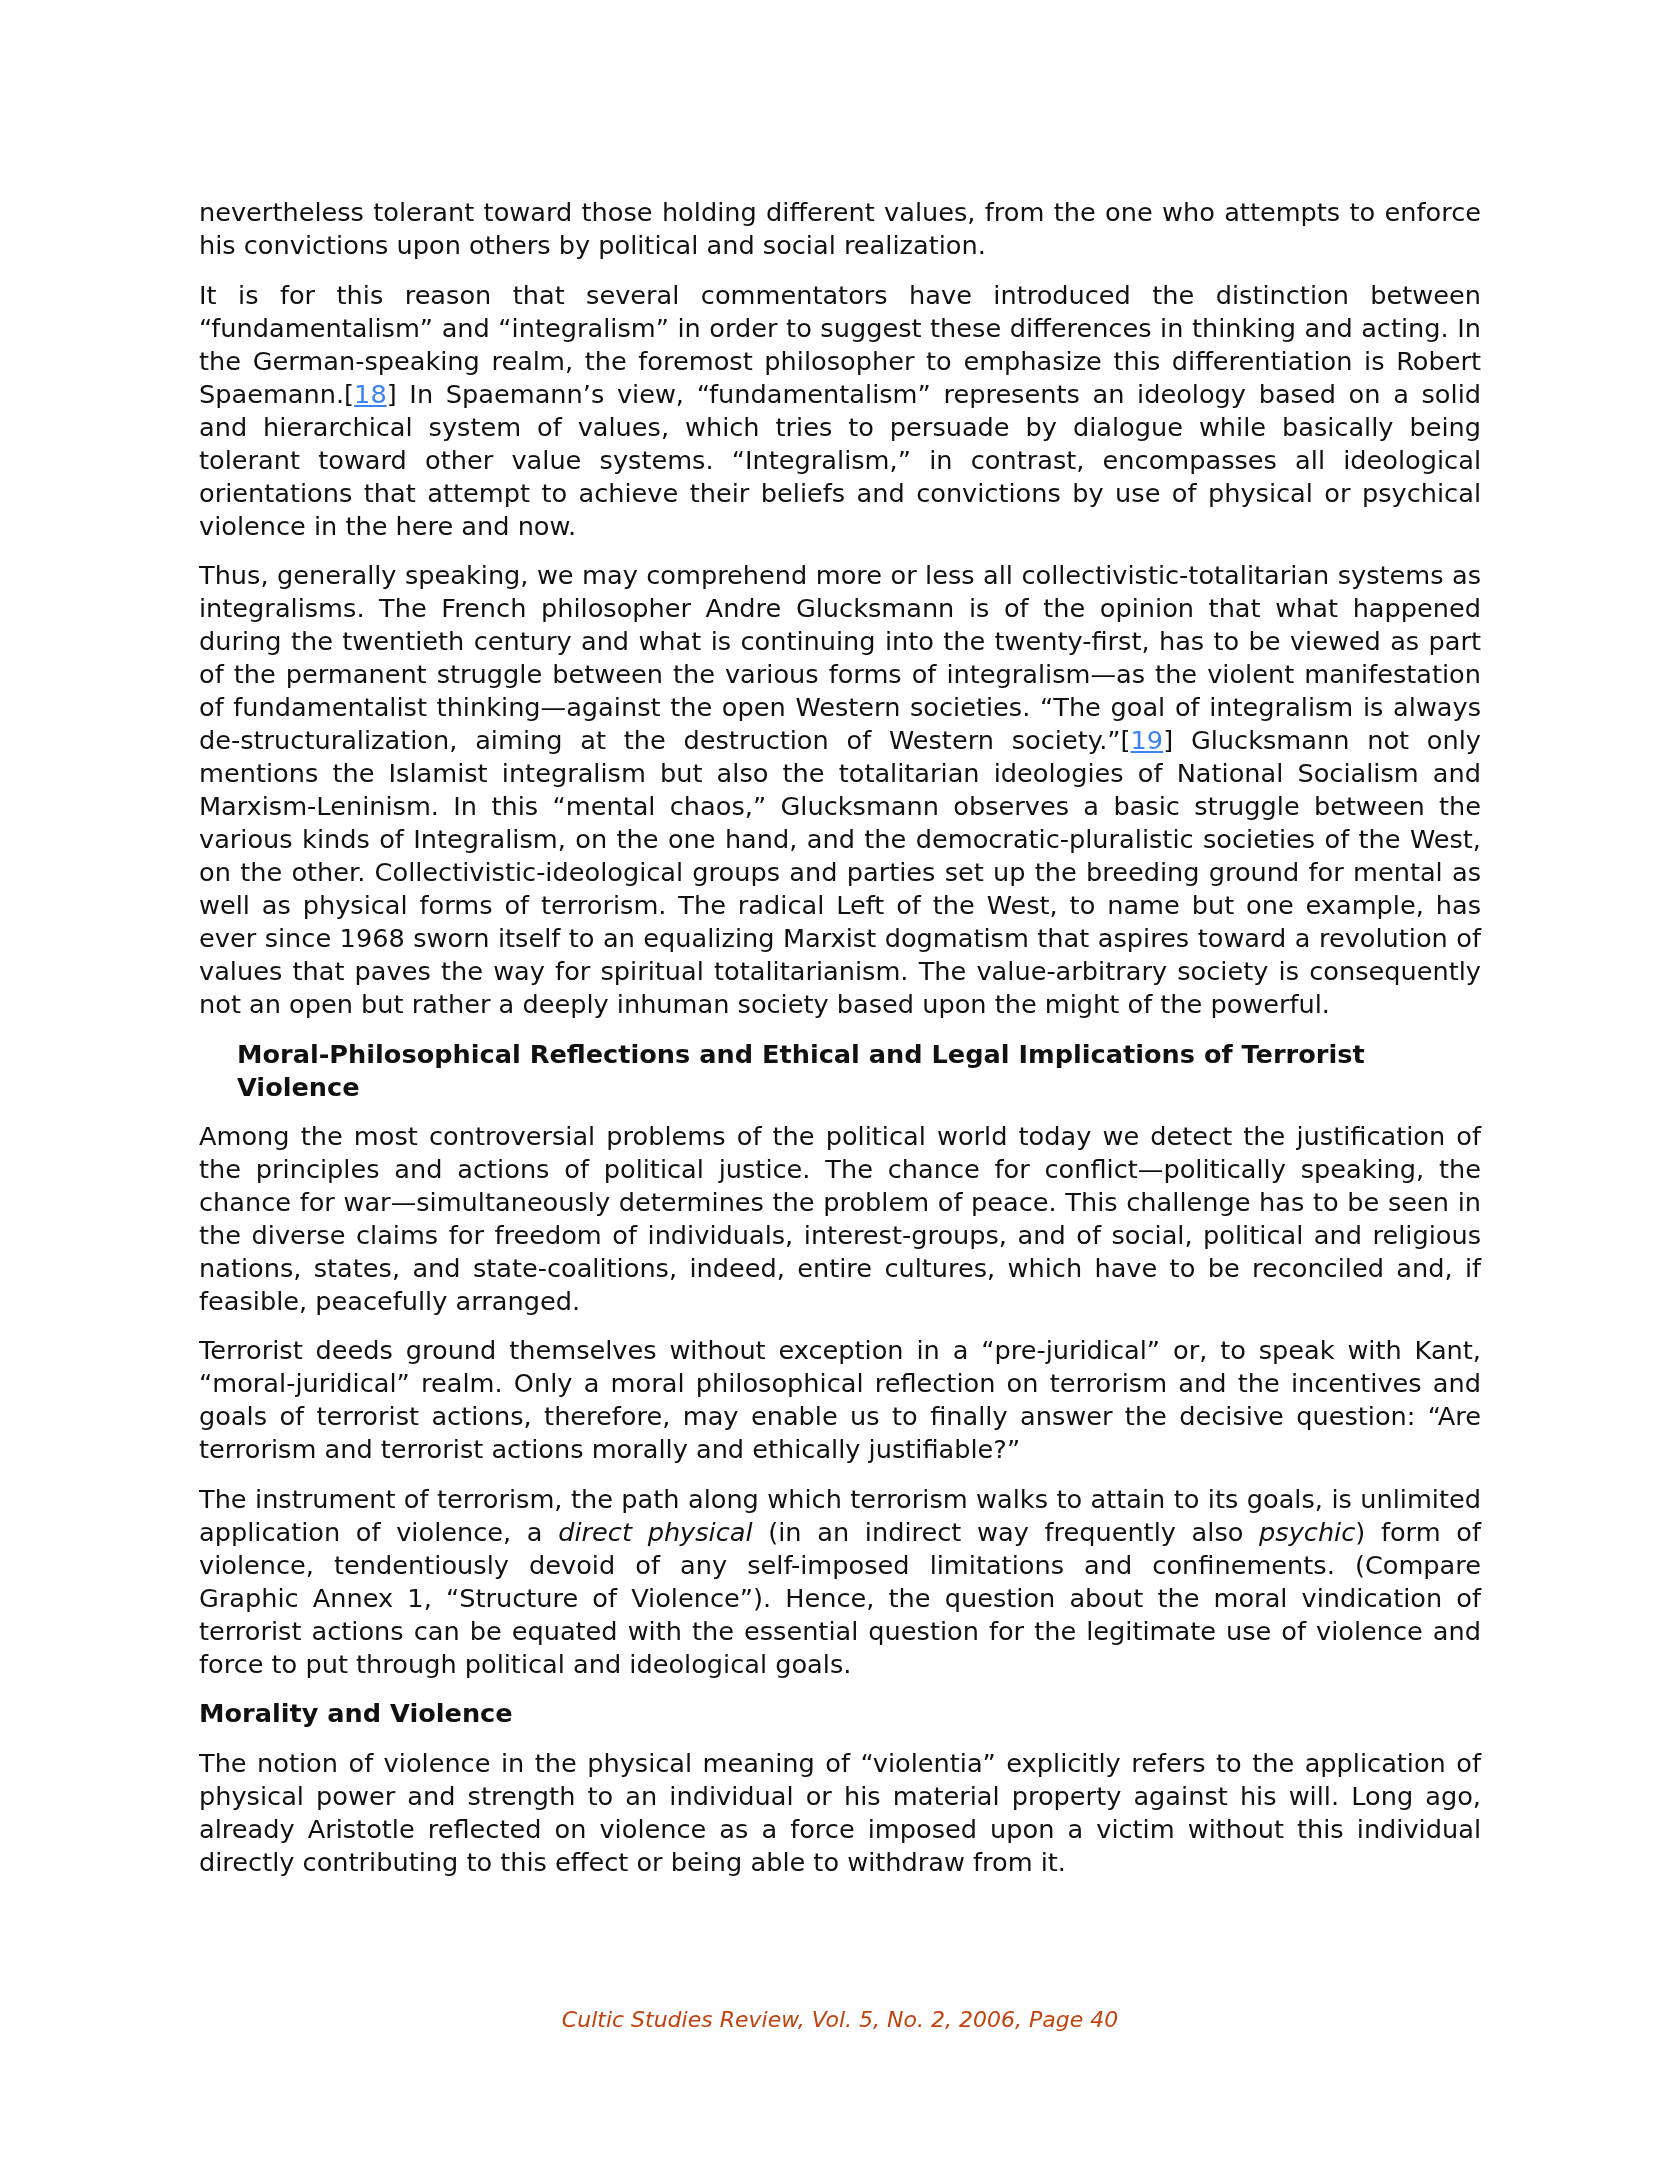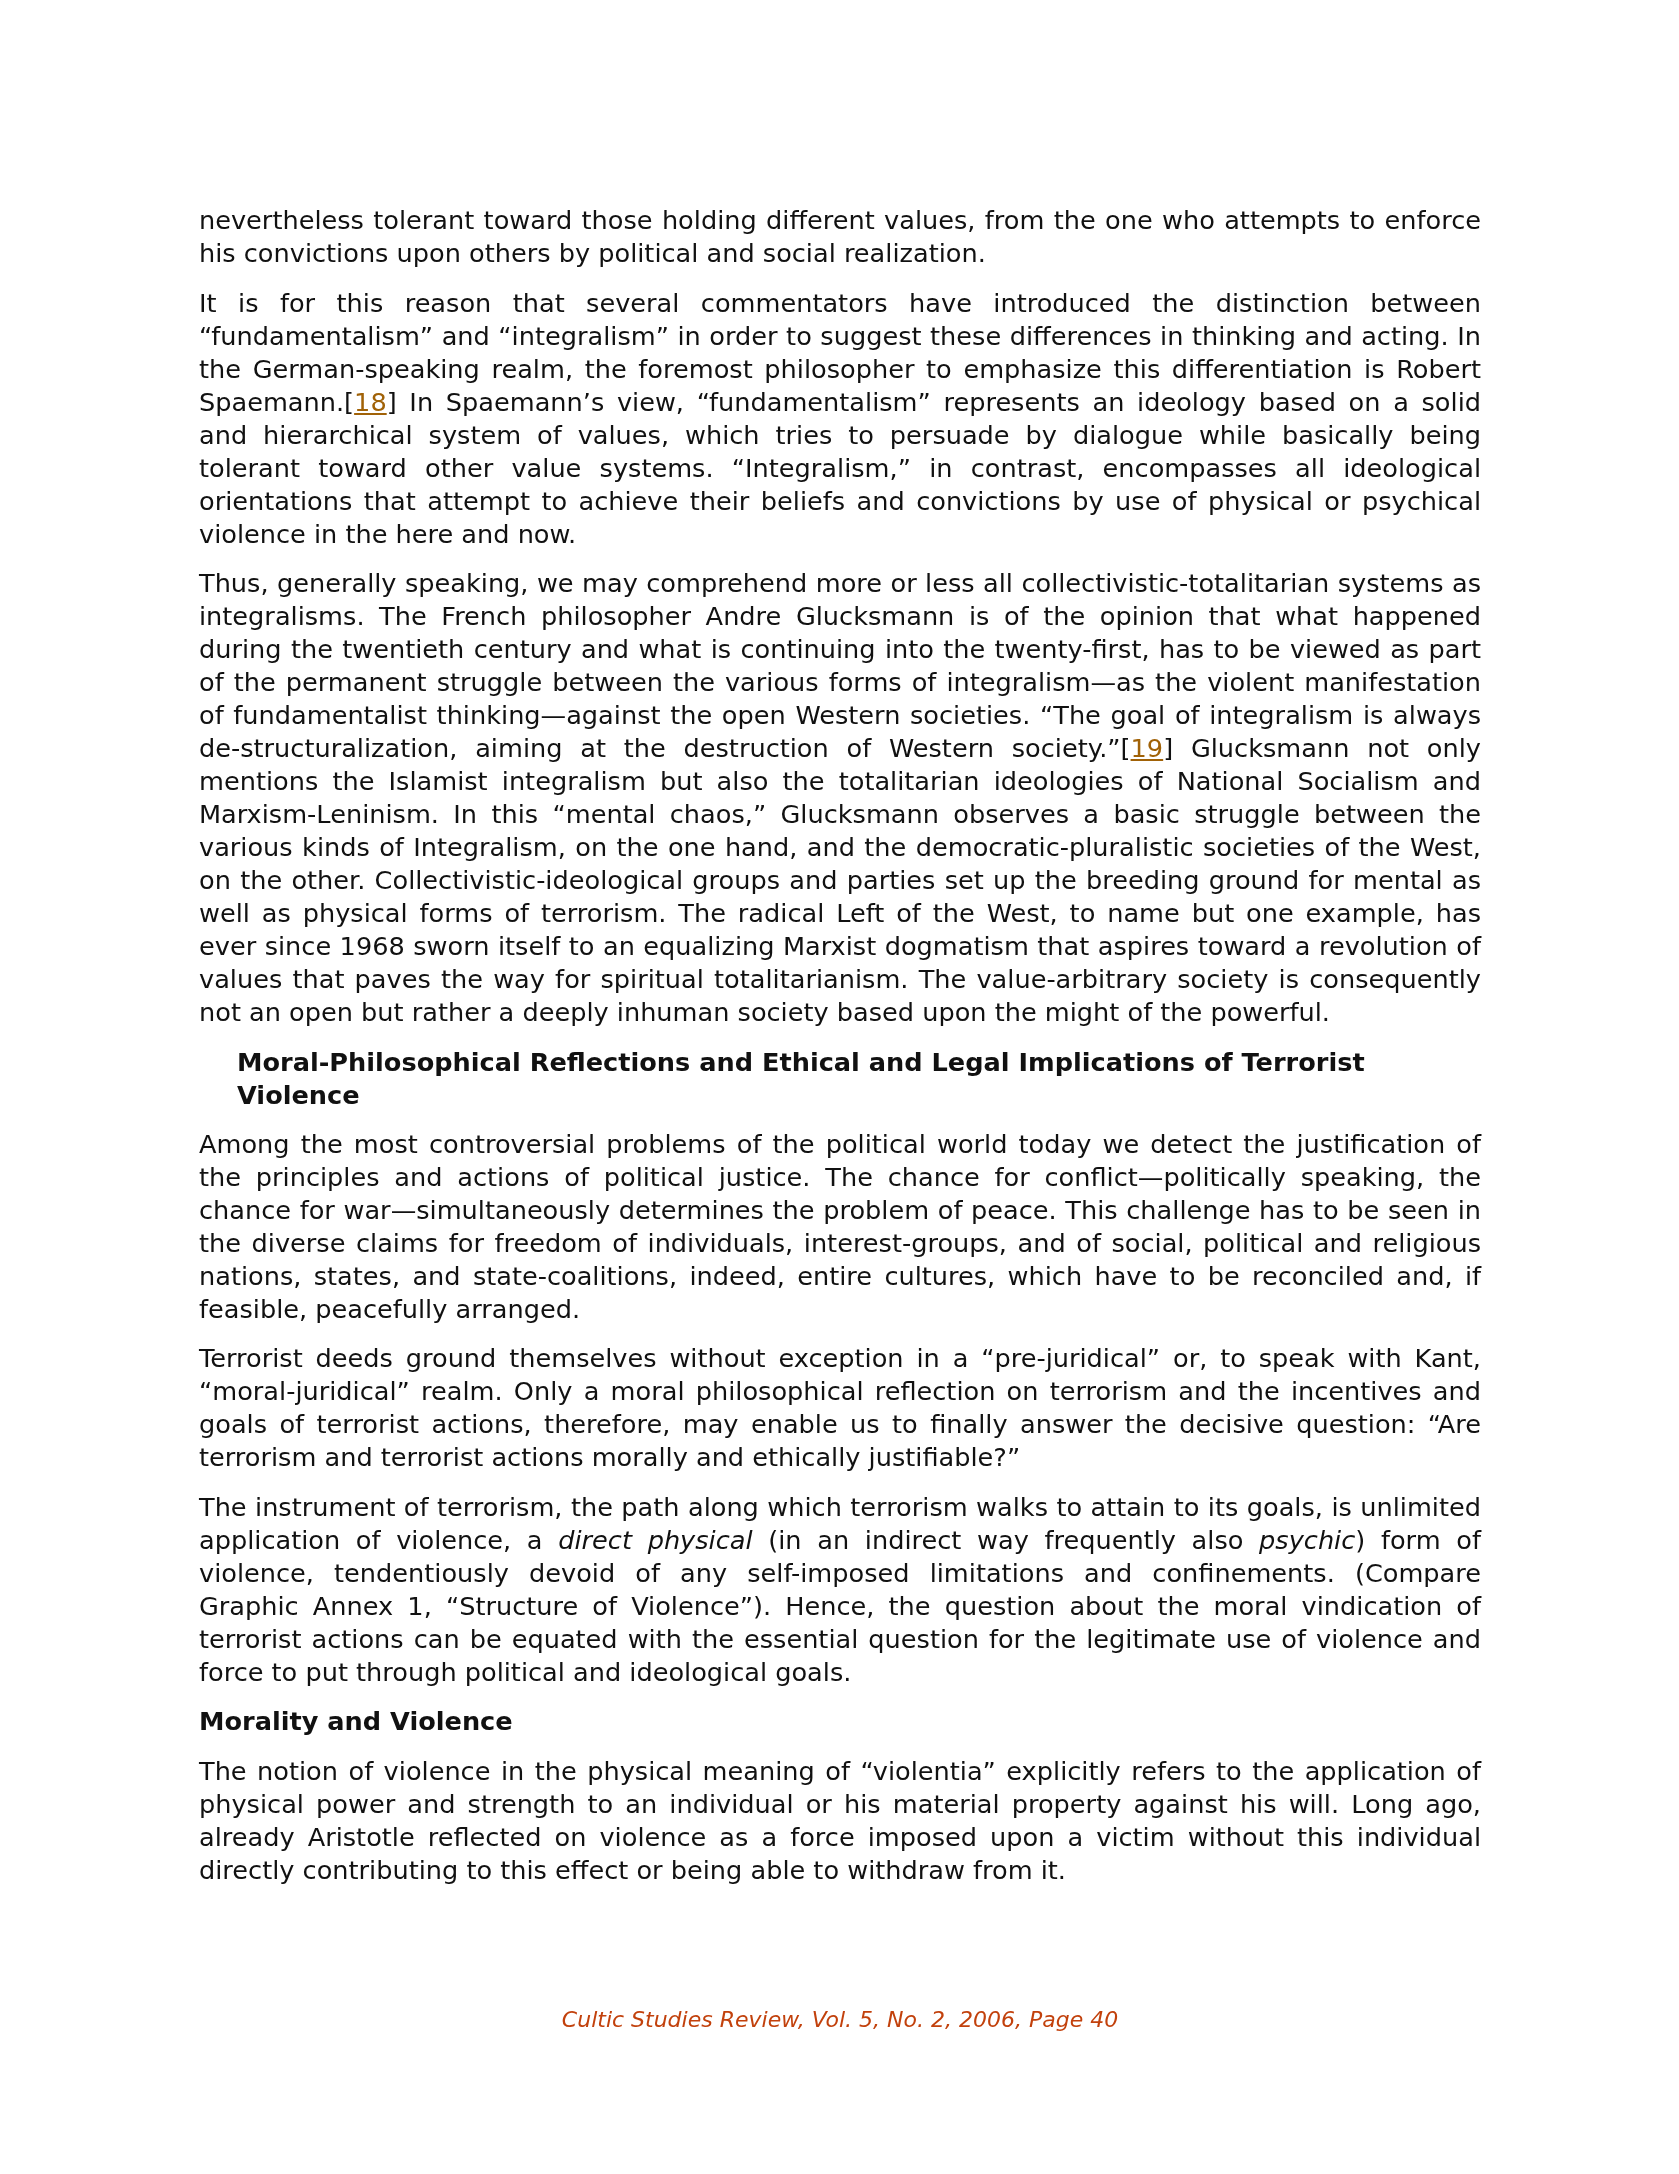--- a/index.html
+++ b/index.html
@@ -11,21 +11,21 @@
     width: 1680px;
     height: 2174px;
     position: relative;
     overflow: hidden;
     font-family: "DejaVu Sans", sans-serif;
     color: #111111;
   }
   .page {
     position: absolute;
     left: 199px;
-    top: 204px;
+    top: 196px;
     width: 1282px;
   }
   p.body {
     margin: 0 0 16.5px 0;
     font-size: 25.6px;
     line-height: 33px;
     text-align: justify;
     letter-spacing: 0;
     word-spacing: 0;
   }
@@ -38,21 +38,21 @@
     padding: 0 38px;
   }
   h3.side-heading {
     margin: 0 0 16.5px 0;
     font-size: 25.6px;
     line-height: 33px;
     font-weight: bold;
     text-align: left;
   }
   a.fn-link {
-    color: #a16207;
+    color: #3b82f6;
     text-decoration: underline;
   }
   em { font-style: italic; }
   .footer {
     position: absolute;
     left: 0;
     width: 1680px;
     top: 2006px;
     text-align: center;
     font-style: italic;

